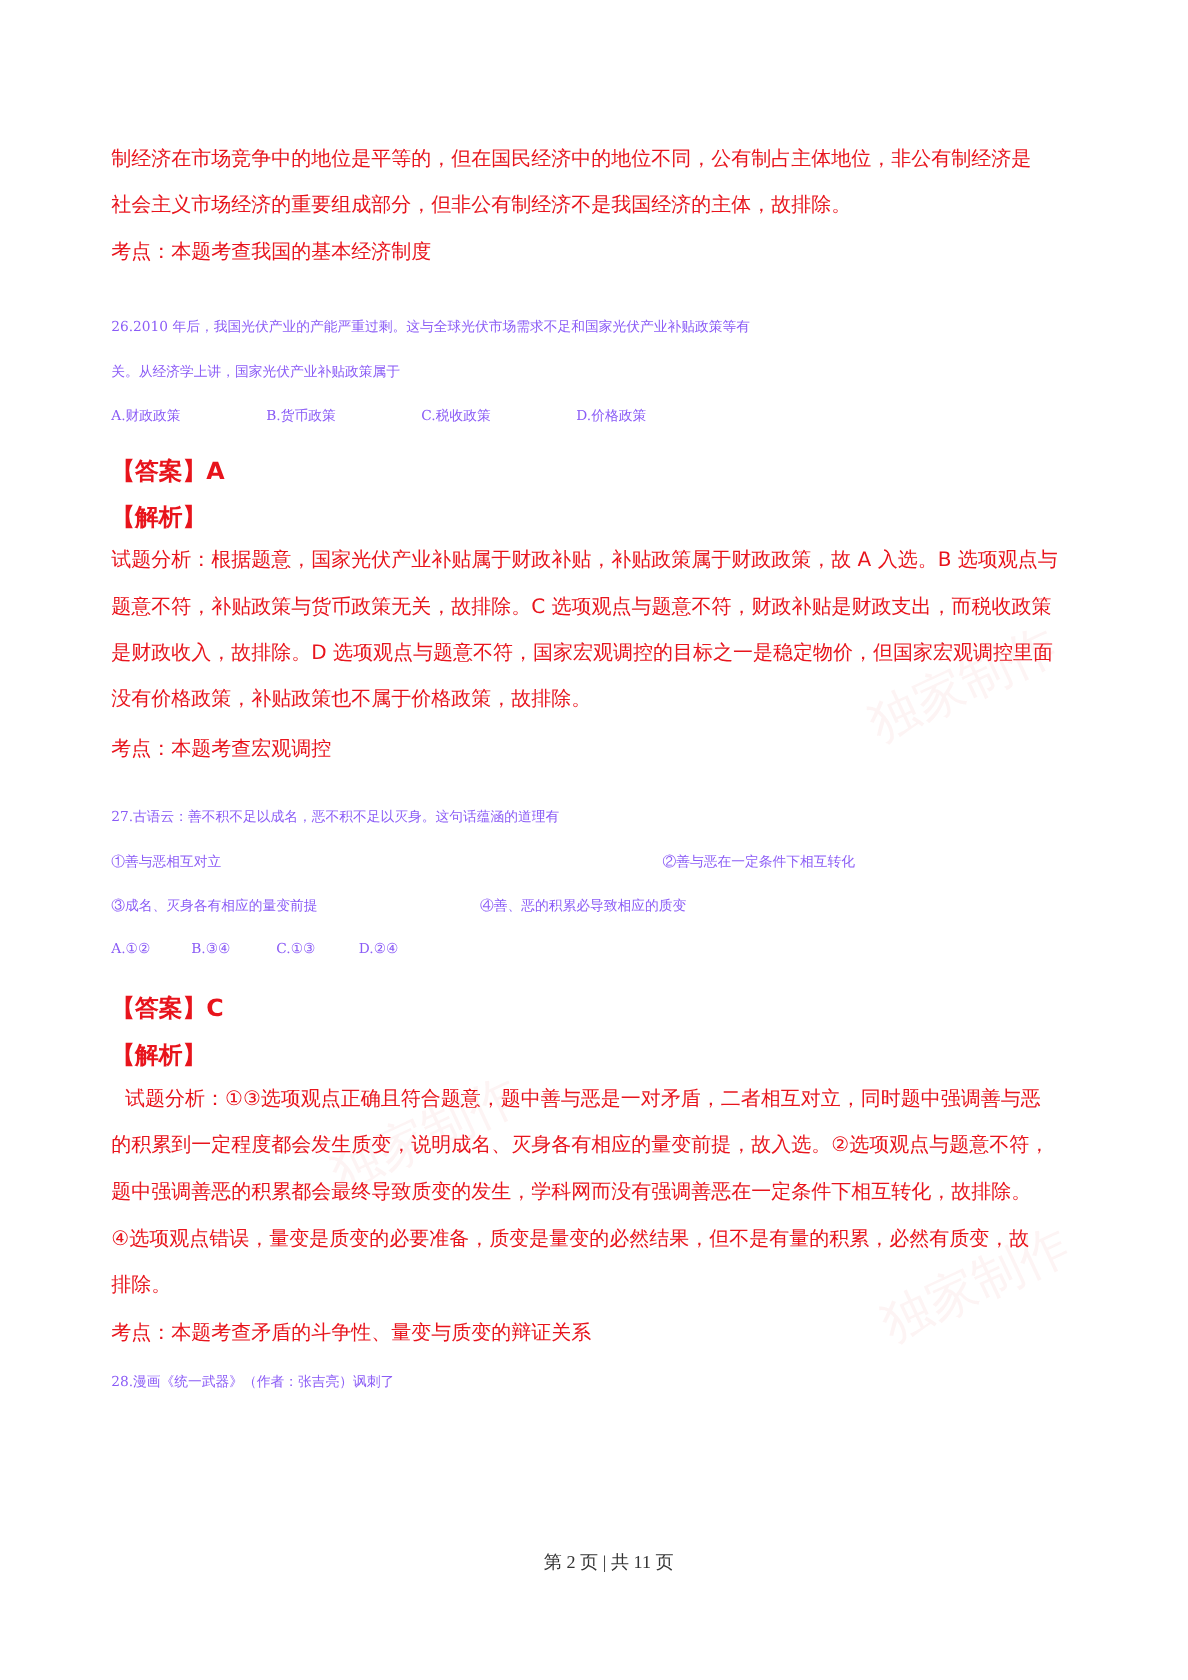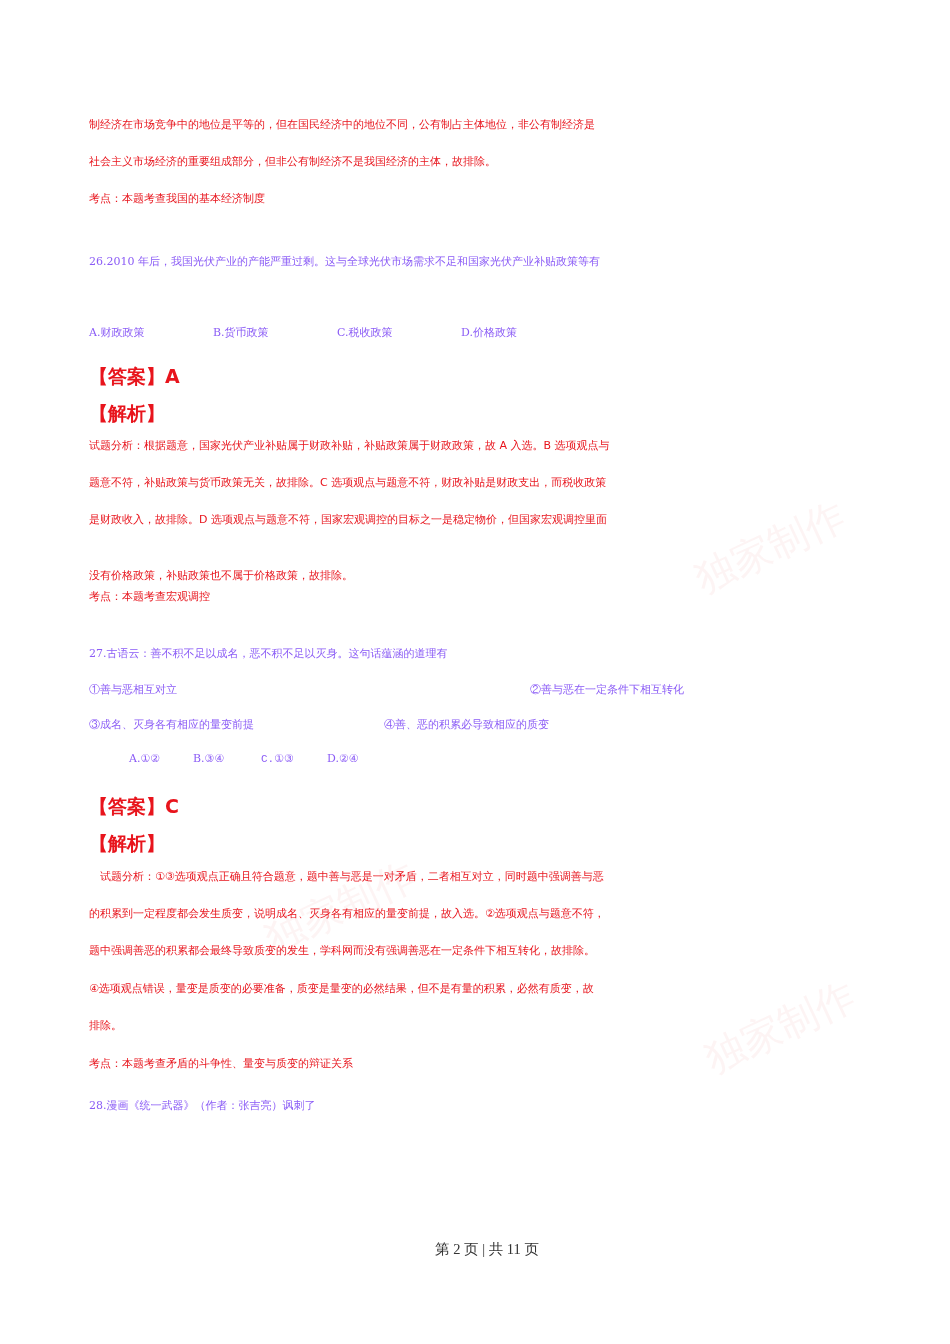--- a/index.html
+++ b/index.html
@@ -1,60 +1,61 @@
 <!DOCTYPE html>
 <html><head>
   <meta charset="utf-8">
   <style>
     html, body { margin: 0; padding: 0; background: #ffffff; }
     body { width: 950px; height: 1344px; position: relative; overflow: hidden; }
     .page { position: absolute; left: 0; top: 0; width: 950px; height: 1344px; }
     .line { position: absolute; left: 89px; white-space: nowrap; }
     .black { font-family: "DejaVu Serif", "Liberation Serif", serif; font-size: 11px; color: #8b5cf6; }
-    .red { font-family: "DejaVu Sans", "Liberation Sans", sans-serif; font-size: 11px; color: #e8141c; }
+    .red { font-family: "DejaVu Sans", "Liberation Sans", sans-serif; font-size: 16px; color: #e8141c; }
     .tag { font-family: "DejaVu Sans", "Liberation Sans", sans-serif; font-size: 19px; color: #e8141c; font-weight: bold; }
     .opt { display: inline-block; }
     .footer { position: absolute; top: 1240px; left: 12px; width: 950px; text-align: center; font-family: "Liberation Serif", "DejaVu Serif", serif; font-size: 14.5px; color: #333; }
     .watermark { position: absolute; color: rgba(220, 60, 60, 0.06); font-family: "DejaVu Sans", sans-serif; font-size: 40px; transform: rotate(-25deg); pointer-events: none; white-space: nowrap; }
   </style>
 </head>
 <body>
 
 <div class="page">
 
   <div class="watermark" style="left:690px; top:520px;">独家制作</div>
   <div class="watermark" style="left:700px; top:1000px;">独家制作</div>
   <div class="watermark" style="left:260px; top:880px;">独家制作</div>
 
   <div class="line red" style="top:117px;">制经济在市场竞争中的地位是平等的，但在国民经济中的地位不同，公有制占主体地位，非公有制经济是</div>
   <div class="line red" style="top:154px;">社会主义市场经济的重要组成部分，但非公有制经济不是我国经济的主体，故排除。</div>
   <div class="line red" style="top:191px;">考点：本题考查我国的基本经济制度</div>
 
   <div class="line black" style="top:254px;">26.2010 年后，我国光伏产业的产能严重过剩。这与全球光伏市场需求不足和国家光伏产业补贴政策等有</div>
+  <div class="line black" style="top:290px;">关。从经济学上讲，国家光伏产业补贴政策属于</div>
   <div class="line black" style="top:325px;">
     <span class="opt" style="width:124px;">A.财政政策</span><span class="opt" style="width:124px;">B.货币政策</span><span class="opt" style="width:124px;">C.税收政策</span><span class="opt">D.价格政策</span>
   </div>
   <div class="line" style="top:364px;">
     <span class="tag">【答案】</span><span class="tag">A</span>
   </div>
   <div class="line tag" style="top:401px;">【解析】</div>
   <div class="line red" style="top:438px;">试题分析：根据题意，国家光伏产业补贴属于财政补贴，补贴政策属于财政政策，故 A 入选。B 选项观点与</div>
   <div class="line red" style="top:475px;">题意不符，补贴政策与货币政策无关，故排除。C 选项观点与题意不符，财政补贴是财政支出，而税收政策</div>
   <div class="line red" style="top:512px;">是财政收入，故排除。D 选项观点与题意不符，国家宏观调控的目标之一是稳定物价，但国家宏观调控里面</div>
-  <div class="line red" style="top:568px;">没有价格政策，补贴政策也不属于价格政策，故排除。</div>
+  <div class="line red" style="top:549px;">没有价格政策，补贴政策也不属于价格政策，故排除。</div>
   <div class="line red" style="top:589px;">考点：本题考查宏观调控</div>
 
   <div class="line black" style="top:646px;">27.古语云：善不积不足以成名，恶不积不足以灭身。这句话蕴涵的道理有</div>
   <div class="line black" style="top:682px;">①善与恶相互对立</div>
   <div class="line black" style="top:682px; left:530px;">②善与恶在一定条件下相互转化</div>
   <div class="line black" style="top:717px;">
     <span class="opt" style="width:295px;">③成名、灭身各有相应的量变前提</span><span class="opt">④善、恶的积累必导致相应的质变</span>
   </div>
   <div class="line black" style="top:752px;">
-    <span class="opt" style="width:64px;margin-left:40px;">A.①②</span><span class="opt" style="width:68px;">B.③④</span><span class="opt" style="width:66px;font-family:Liberation Mono, monospace;">C.①③</span><span class="opt">D.②④</span>
+    <span class="opt" style="width:64px;">A.①②</span><span class="opt" style="width:68px;">B.③④</span><span class="opt" style="width:66px;">C.①③</span><span class="opt">D.②④</span>
   </div>
   <div class="line" style="top:794px;">
     <span class="tag">【答案】</span><span class="tag">C</span>
   </div>
   <div class="line tag" style="top:831px;">【解析】</div>
   <div class="line red" style="top:869px;margin-left:11px;">试题分析：①③选项观点正确且符合题意，题中善与恶是一对矛盾，二者相互对立，同时题中强调善与恶</div>
   <div class="line red" style="top:906px;">的积累到一定程度都会发生质变，说明成名、灭身各有相应的量变前提，故入选。②选项观点与题意不符，</div>
   <div class="line red" style="top:943px;">题中强调善恶的积累都会最终导致质变的发生，学科网而没有强调善恶在一定条件下相互转化，故排除。</div>
   <div class="line red" style="top:981px;">④选项观点错误，量变是质变的必要准备，质变是量变的必然结果，但不是有量的积累，必然有质变，故</div>
   <div class="line red" style="top:1018px;">排除。</div>

